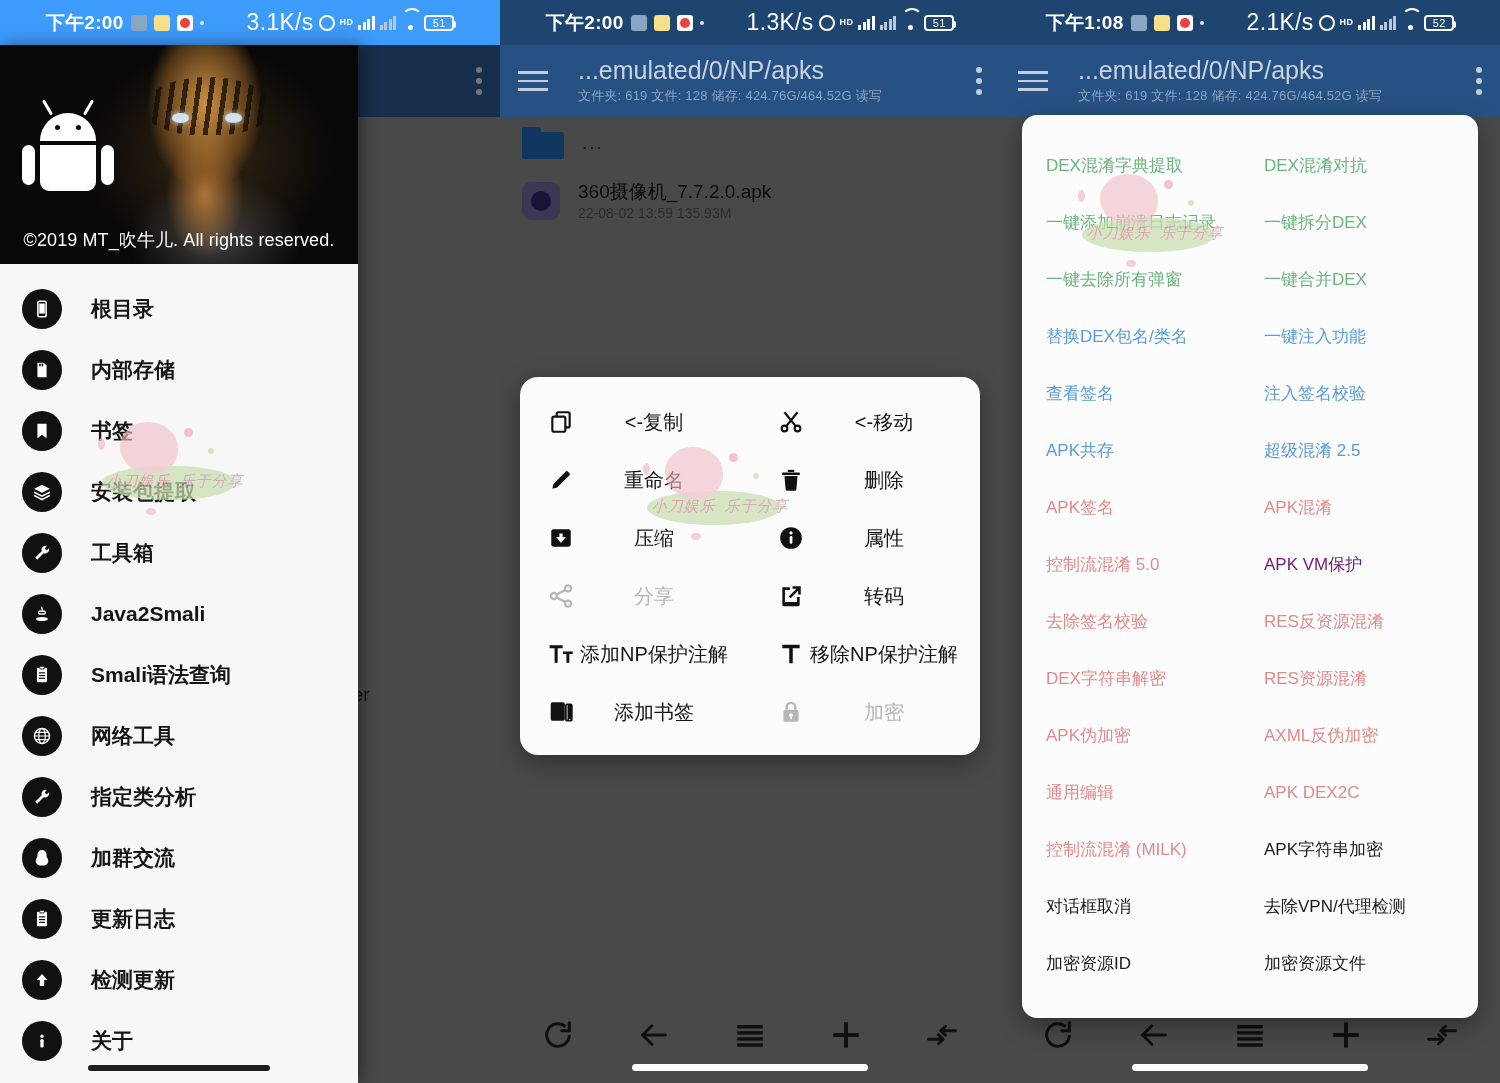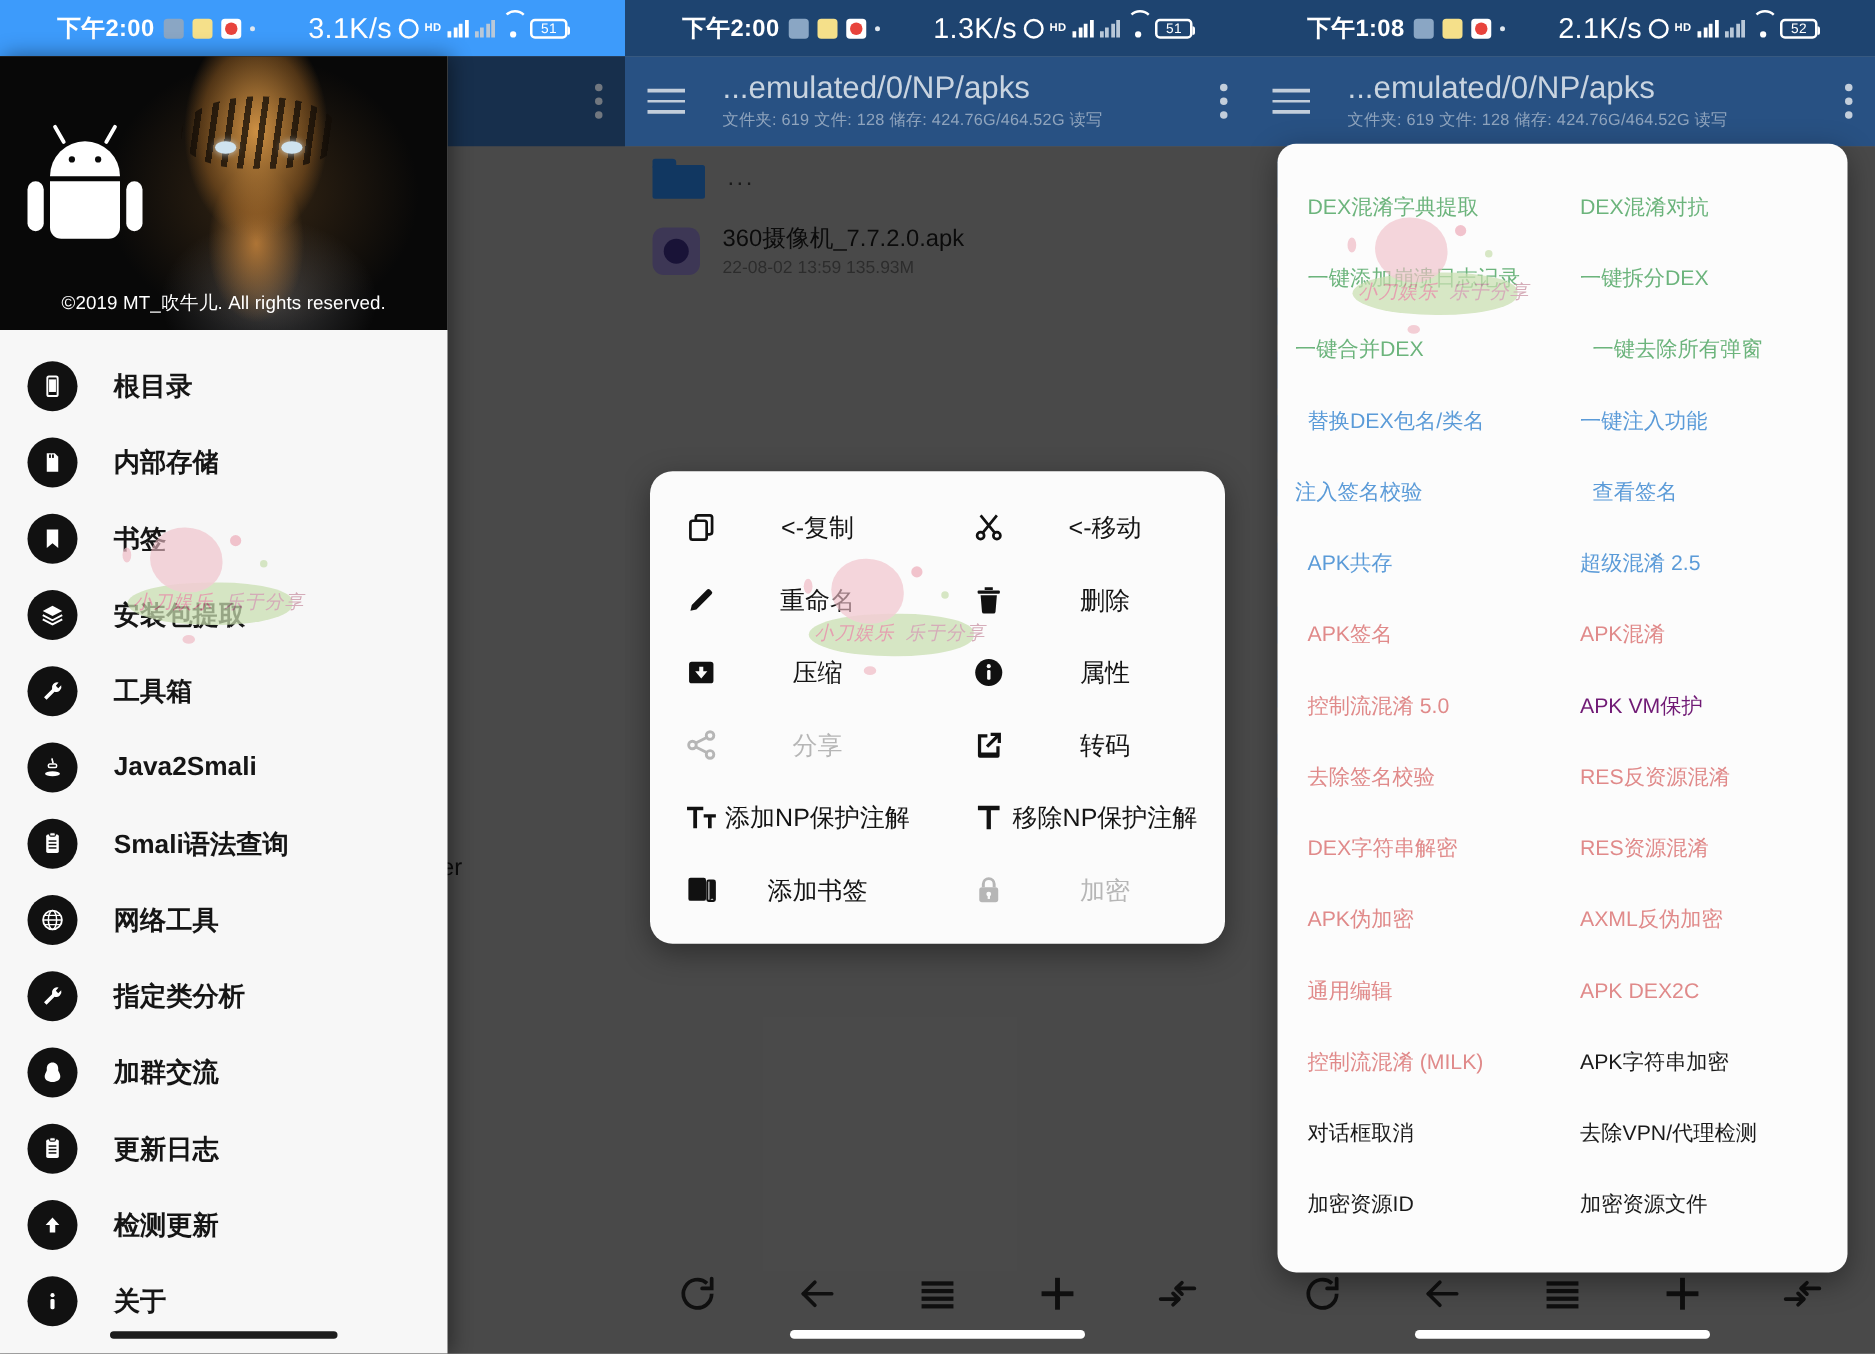--- a/index.html
+++ b/index.html
@@ -96,21 +96,21 @@
   .android .ant{ position:absolute;width:3px;height:17px;background:#fff;border-radius:2px;top:-4px; }
   .android .ant.l{left:24px;transform:rotate(-30deg)}
   .android .ant.r{right:24px;transform:rotate(30deg)}
   .android .body{ position:absolute;left:18px;top:42px;width:56px;height:46px;
      background:#fff;border-radius:0 0 9px 9px; }
   .android .arm{ position:absolute;top:42px;width:13px;height:40px;background:#fff;border-radius:7px; }
   .android .arm.l{left:0}.android .arm.r{right:0}
   .android .eye{ position:absolute;top:22px;width:5px;height:5px;border-radius:50%;background:#0a0a0a; }
   .android .eye.l{left:33px}.android .eye.r{right:33px}
   .copyright { position:absolute; left:0; right:0; bottom:12px; text-align:center;
-     color:#fff; font-size:15px; letter-spacing:.1px;margin-top:37px; }
+     color:#fff; font-size:18px; letter-spacing:.1px;margin-top:37px; }
 
   .drawer-list { padding-top:14px; }
   .ditem { display:flex; align-items:center; height:61px; padding-left:22px; gap:29px; }
   .dicon { width:40px;height:40px;border-radius:50%;background:#111;flex:0 0 auto;
      display:flex;align-items:center;justify-content:center;color:#fff; }
   .dicon svg { display:block; }
   .dlabel { font-size:21px; color:#151515;font-weight:bold; }
   .navpill { position:absolute; left:50%; transform:translateX(-50%); bottom:12px;
      width:182px; height:6px; border-radius:4px; background:#1d1d1d; }
 
@@ -837,30 +837,30 @@
     <div id="toolsmenu">
         <div class="tm-row">
           <div class="tm-cell" style="color:#6cb47c">DEX混淆字典提取</div>
           <div class="tm-cell c2" style="color:#6cb47c">DEX混淆对抗</div>
         </div>
         <div class="tm-row">
           <div class="tm-cell" style="color:#6cb47c">一键添加崩溃日志记录</div>
           <div class="tm-cell c2" style="color:#6cb47c">一键拆分DEX</div>
         </div>
         <div class="tm-row">
+          <div class="tm-cell" style="color:#6cb47c">一键去除所有弹窗</div>
           <div class="tm-cell c2" style="color:#6cb47c">一键合并DEX</div>
-          <div class="tm-cell" style="color:#6cb47c">一键去除所有弹窗</div>
         </div>
         <div class="tm-row">
           <div class="tm-cell" style="color:#5b9bd8">替换DEX包名/类名</div>
           <div class="tm-cell c2" style="color:#5b9bd8">一键注入功能</div>
         </div>
         <div class="tm-row">
+          <div class="tm-cell" style="color:#5b9bd8">查看签名</div>
           <div class="tm-cell c2" style="color:#5b9bd8">注入签名校验</div>
-          <div class="tm-cell" style="color:#5b9bd8">查看签名</div>
         </div>
         <div class="tm-row">
           <div class="tm-cell" style="color:#5b9bd8">APK共存</div>
           <div class="tm-cell c2" style="color:#5b9bd8">超级混淆 2.5</div>
         </div>
         <div class="tm-row">
           <div class="tm-cell" style="color:#e08a8a">APK签名</div>
           <div class="tm-cell c2" style="color:#e08a8a">APK混淆</div>
         </div>
         <div class="tm-row">

